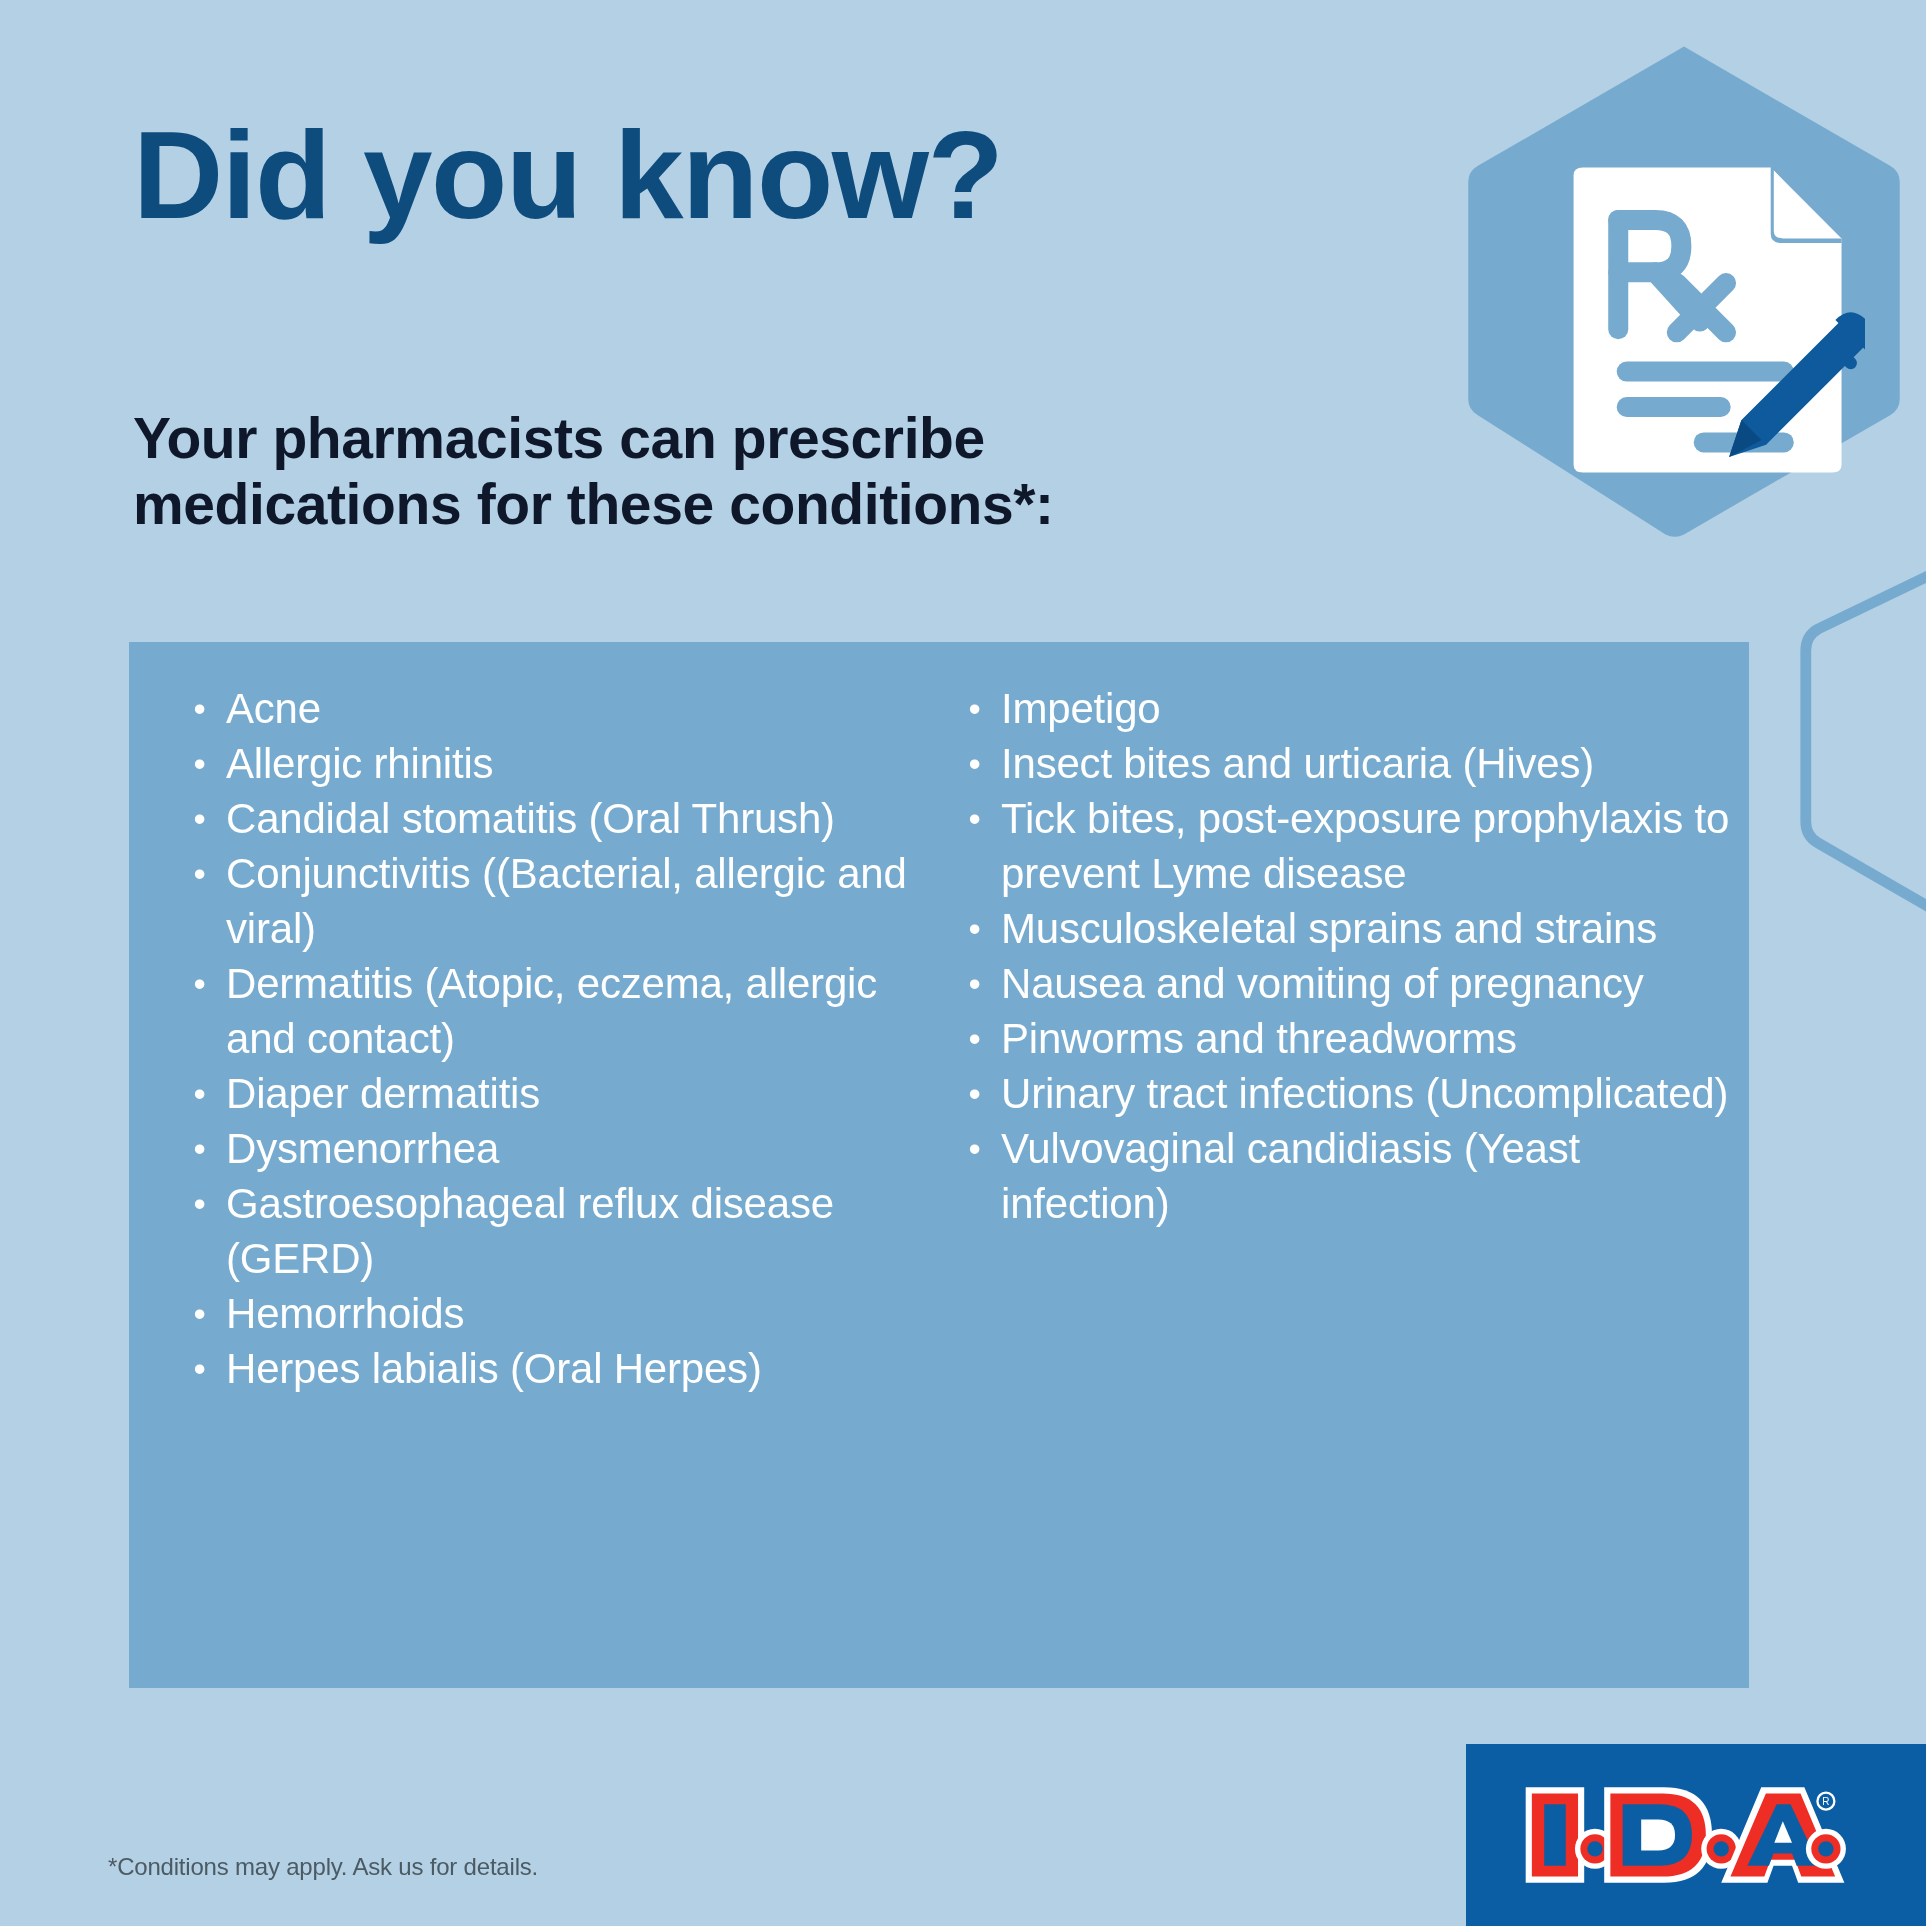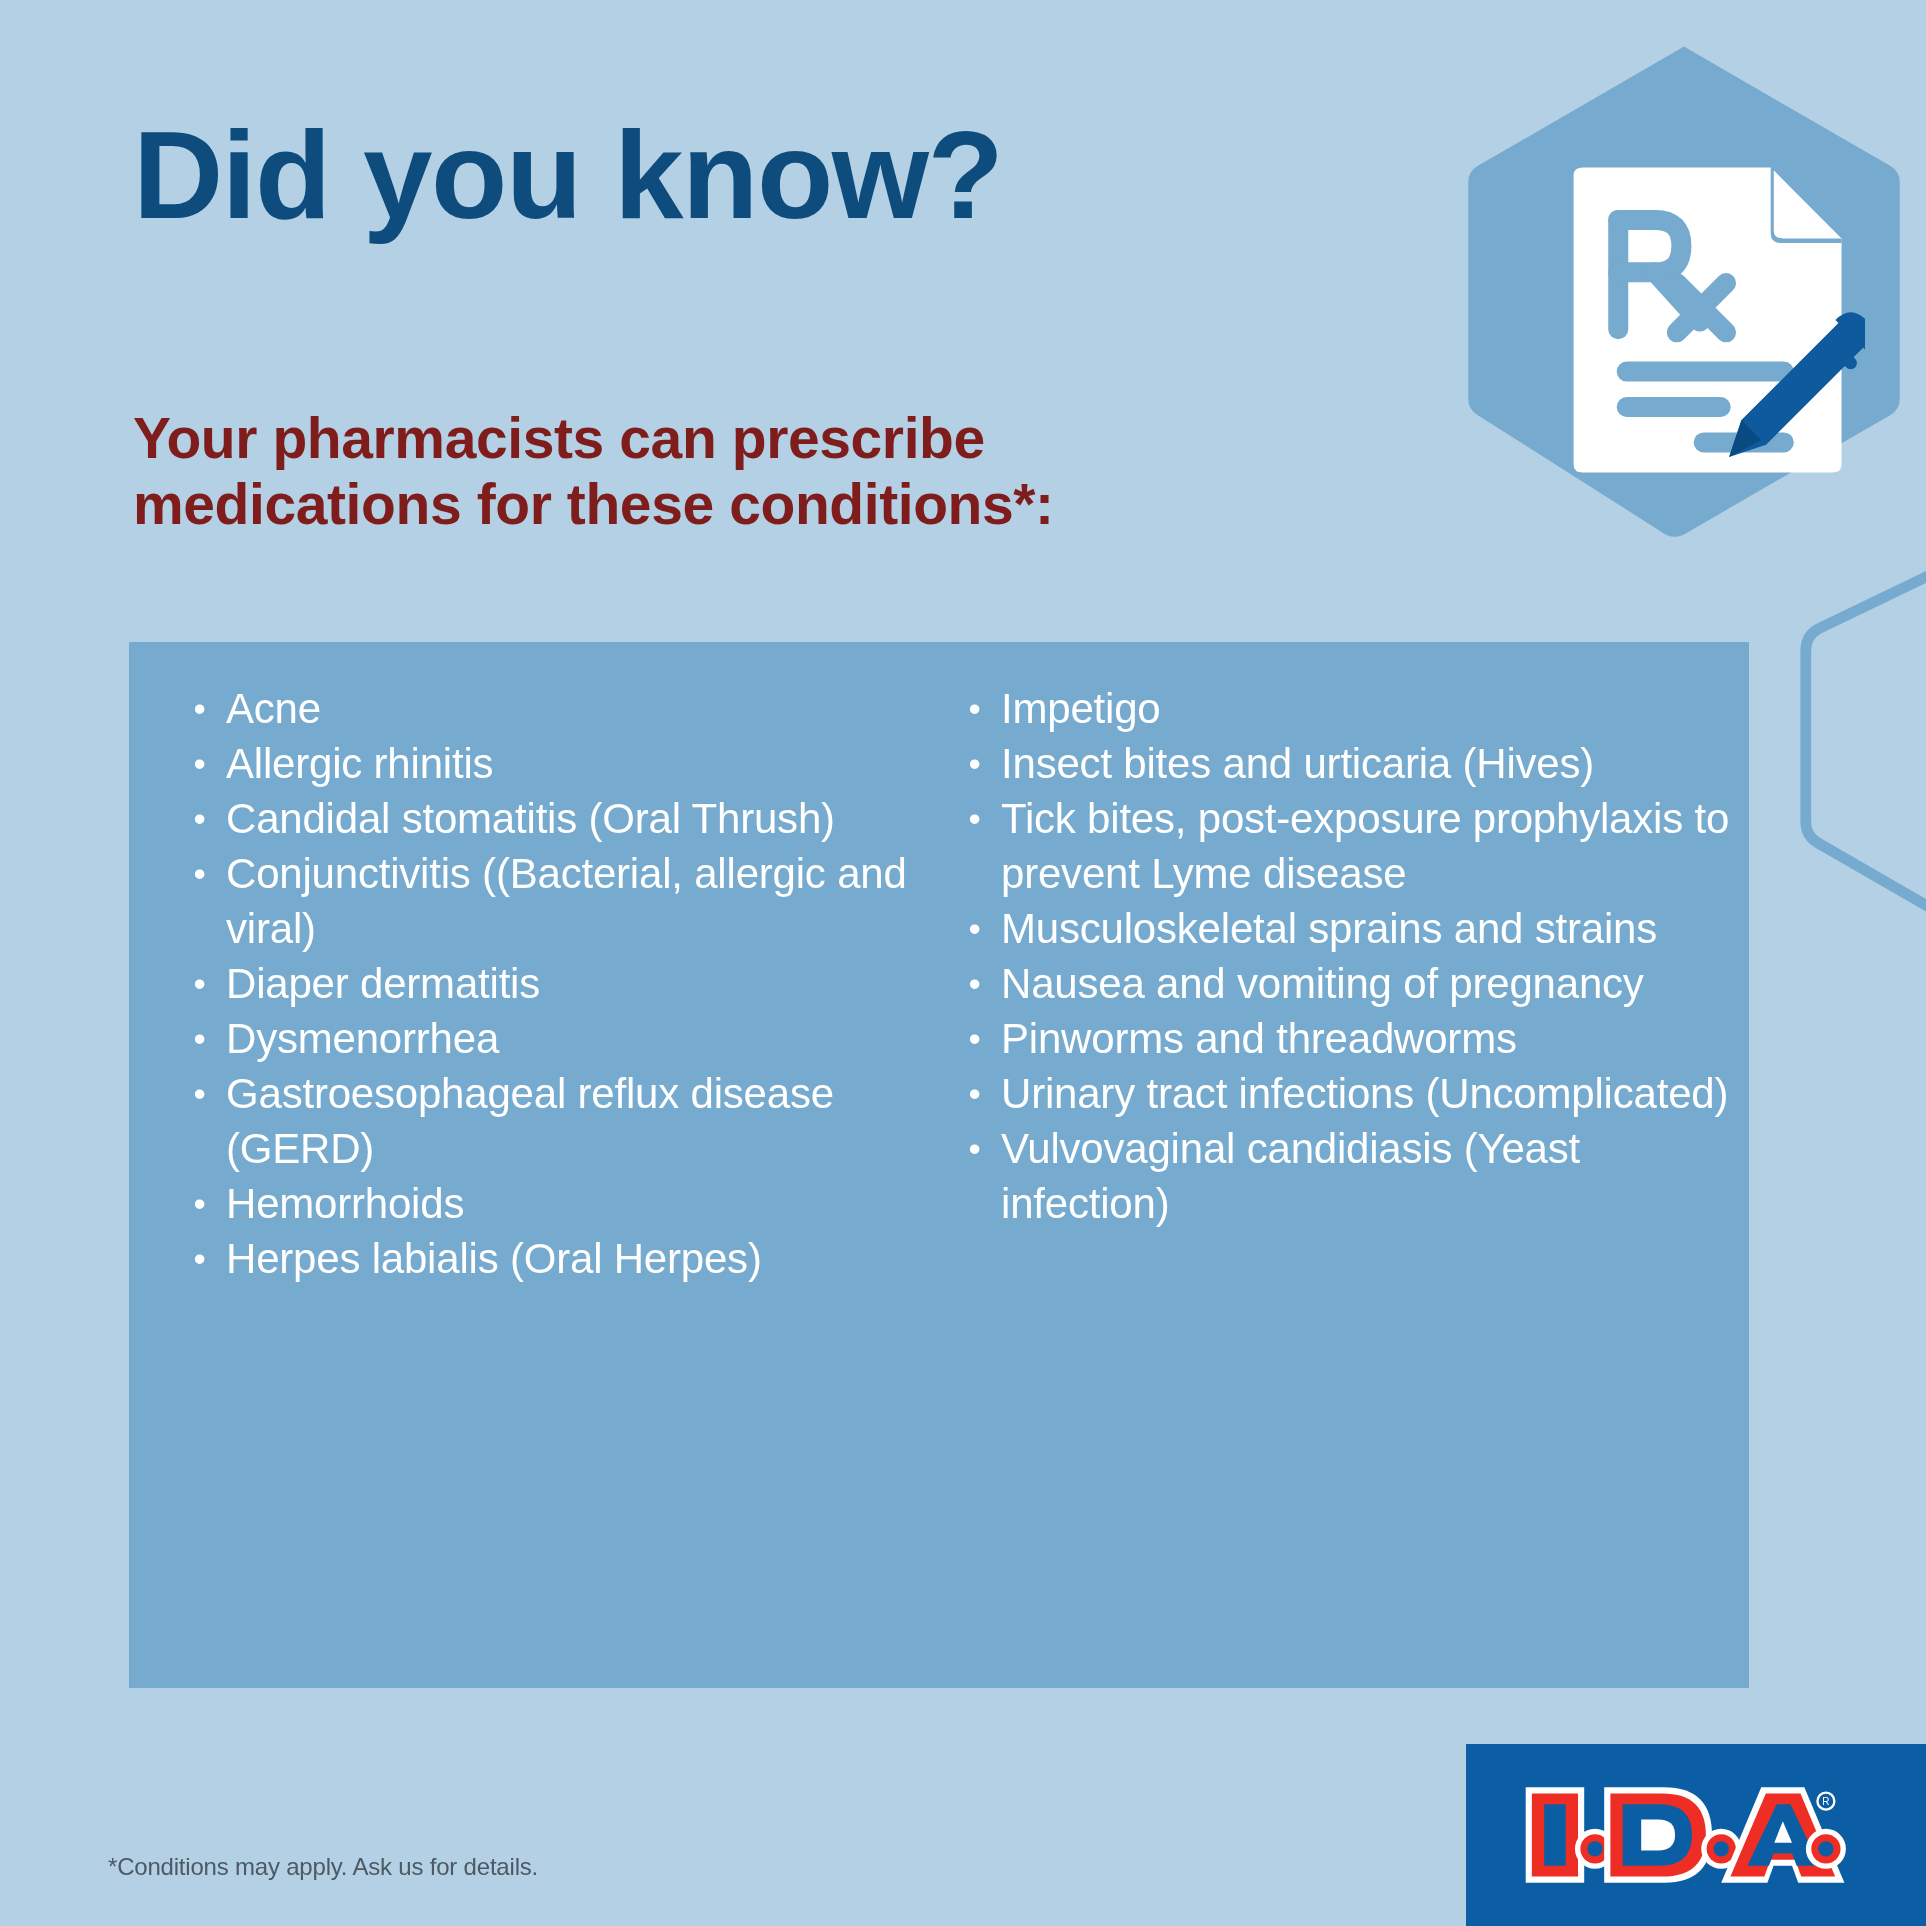--- a/index.html
+++ b/index.html
@@ -56,21 +56,21 @@
     line-height: 1;
     white-space: nowrap;
     text-align: right;
   }
   .subtitle {
     position: absolute;
     left: 133px;
     top: 405px;
     font-size: 57px;
     font-weight: bold;
-    color: #7f1d1d;
+    color: #0f172a;
     line-height: 1.16;
     letter-spacing: -0.4px;
   }
 
   
   .panel {
     position: absolute;
     top: 642px;
     height: 1046px;
     background: #76aace;
@@ -180,20 +180,21 @@
     <div>Your pharmacists can prescribe</div>
     <div>medications for these conditions*:</div>
   </div>
 
   <div class="panel panel-left">
     <ul class="cond-list" id="list-left">
         <li class="cond-item">Acne</li>
         <li class="cond-item">Allergic rhinitis</li>
         <li class="cond-item">Candidal stomatitis (Oral Thrush)</li>
         <li class="cond-item">Conjunctivitis ((Bacterial, allergic and viral)</li>
+        <li class="cond-item">Dermatitis (Atopic, eczema, allergic and contact)</li>
         <li class="cond-item">Diaper dermatitis</li>
         <li class="cond-item">Dysmenorrhea</li>
         <li class="cond-item">Gastroesophageal reflux disease (GERD)</li>
         <li class="cond-item">Hemorrhoids</li>
         <li class="cond-item">Herpes labialis (Oral Herpes)</li>
       </ul>
   </div>
 
   <div class="panel panel-right">
     <ul class="cond-list" id="list-right">

